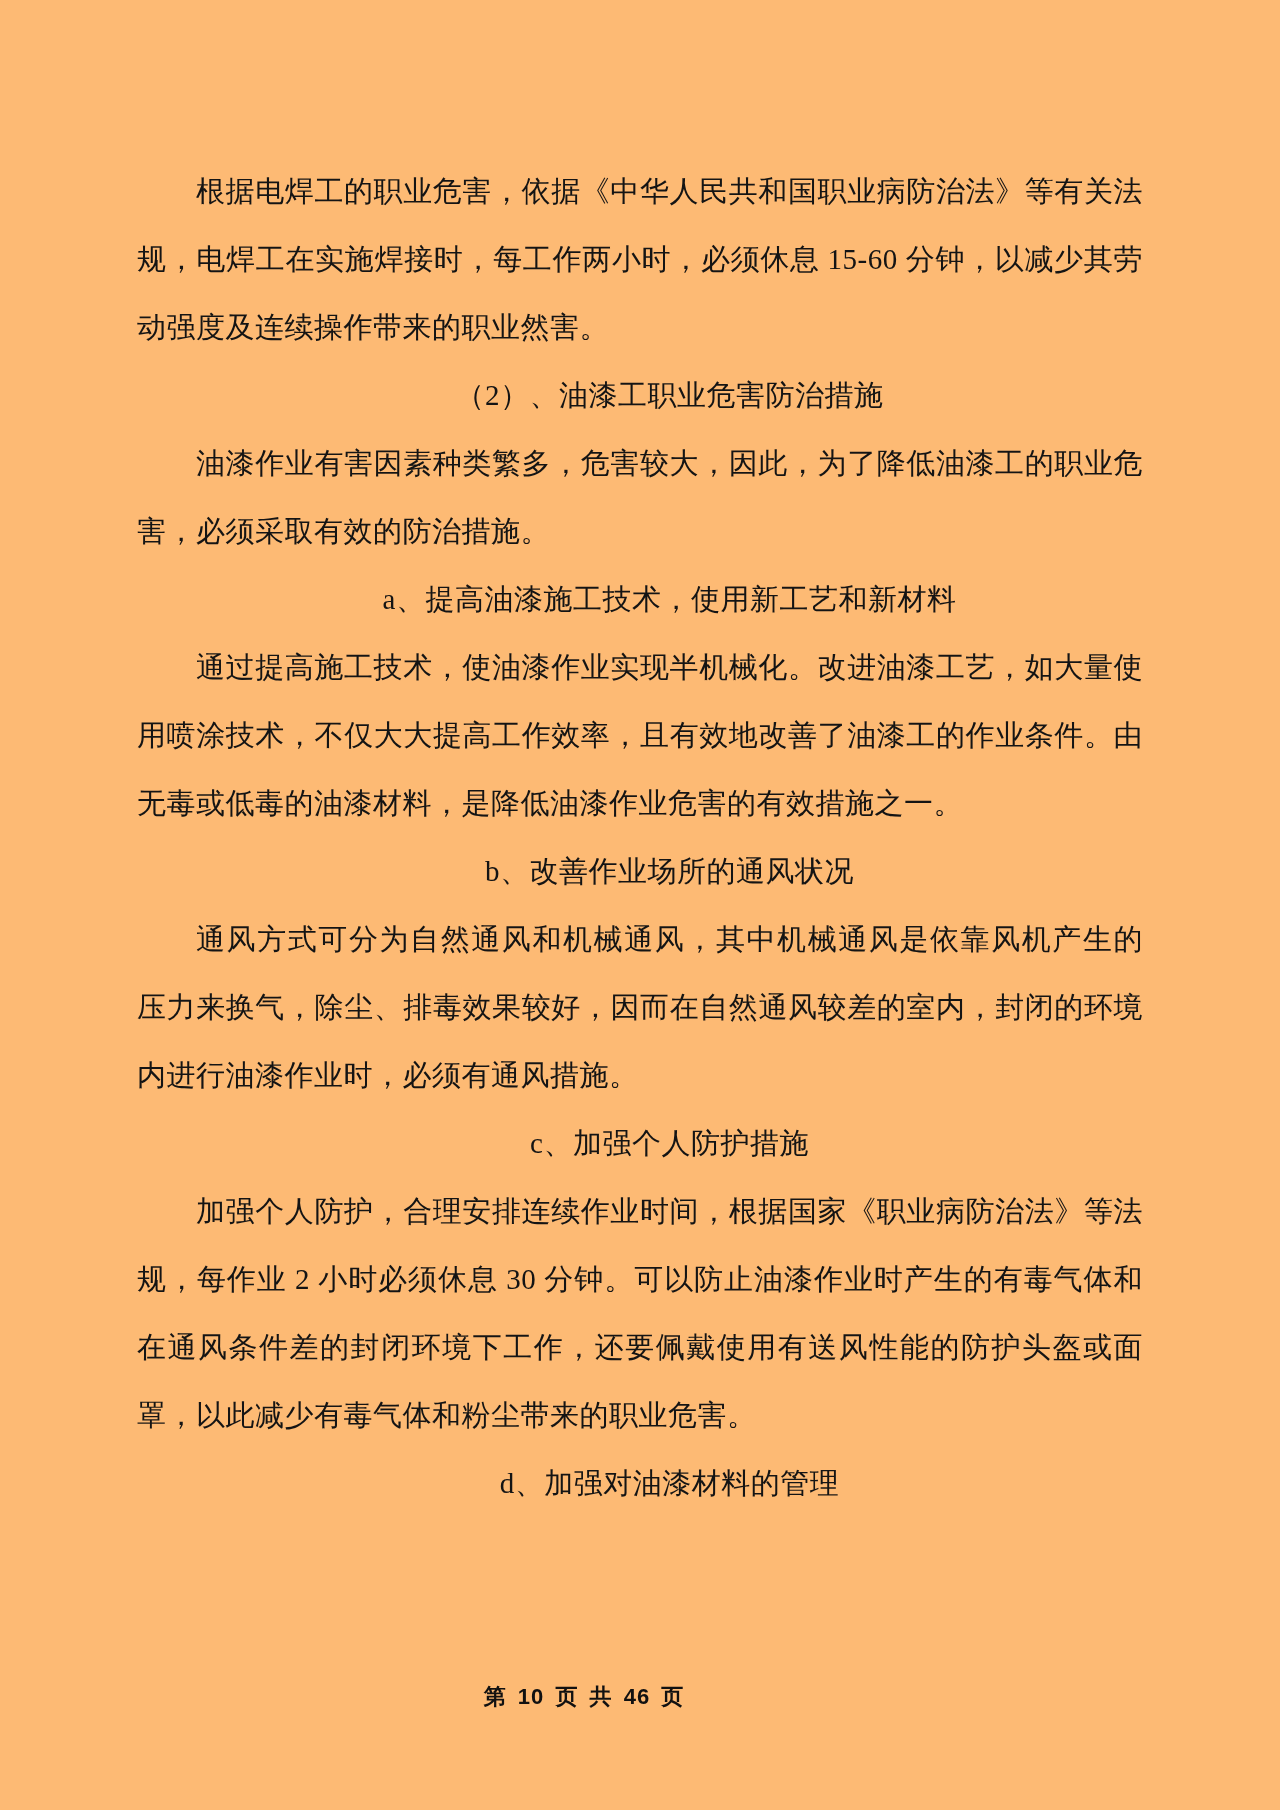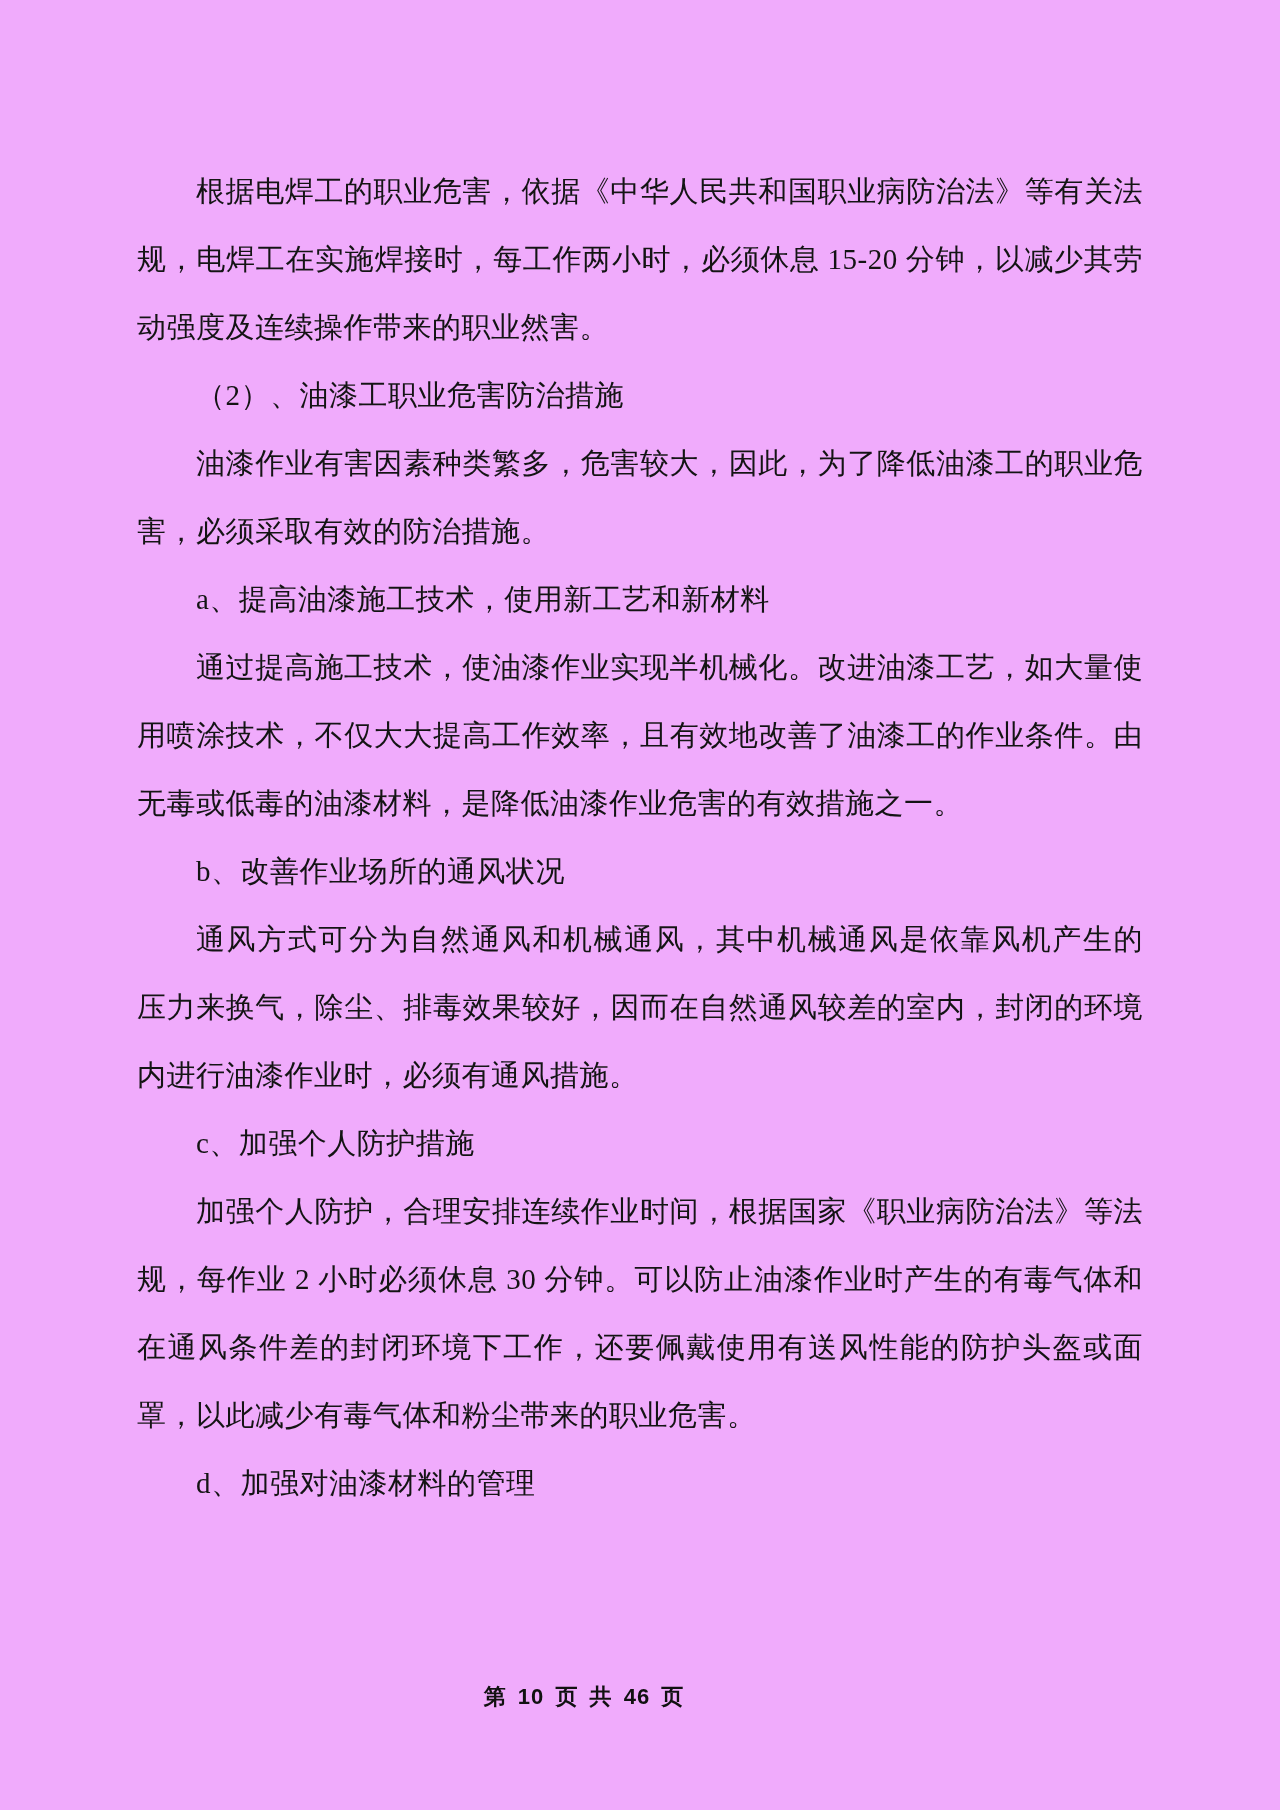--- a/index.html
+++ b/index.html
@@ -4,21 +4,21 @@
 <style>
   html, body {
     margin: 0;
     padding: 0;
     background: #ffffff;
   }
   .page {
     position: relative;
     width: 1280px;
     height: 1810px;
-    background: #f0abfc;
+    background: #fdba74;
     overflow: hidden;
     font-family: "Liberation Serif", "DejaVu Serif", serif;
     color: #141414;
   }
   .doc-body {
     position: absolute;
     left: 137px;
     top: 157px;
     width: 1006px;
   }
@@ -29,20 +29,21 @@
     text-align: left;
     overflow: hidden;
     letter-spacing: 0.5px;
   }
   .text-line.full {
     text-align: justify;
     text-align-last: justify;
   }
   .text-line.indent {
     text-indent: 59px;
+    text-align: center;
   }
   .page-footer {
     position: absolute;
     left: 0;
     top: 1682px;
     width: 100%;
     text-align: center;
     transform: translateX(-56px);
     font-family: "Liberation Sans", "DejaVu Sans", sans-serif;
     font-weight: 700;
@@ -52,21 +53,21 @@
     word-spacing: 4px;
     letter-spacing: 1px;
   }
 </style>
 </head>
 <body>
 
 <div class="page">
   <div class="doc-body">
       <div class="text-line indent full">根据电焊工的职业危害，依据《中华人民共和国职业病防治法》等有关法</div>
-      <div class="text-line full">规，电焊工在实施焊接时，每工作两小时，必须休息 15-20 分钟，以减少其劳</div>
+      <div class="text-line full">规，电焊工在实施焊接时，每工作两小时，必须休息 15-60 分钟，以减少其劳</div>
       <div class="text-line">动强度及连续操作带来的职业然害。</div>
       <div class="text-line indent">（2）、油漆工职业危害防治措施</div>
       <div class="text-line indent full">油漆作业有害因素种类繁多，危害较大，因此，为了降低油漆工的职业危</div>
       <div class="text-line">害，必须采取有效的防治措施。</div>
       <div class="text-line indent">a、提高油漆施工技术，使用新工艺和新材料</div>
       <div class="text-line indent full">通过提高施工技术，使油漆作业实现半机械化。改进油漆工艺，如大量使</div>
       <div class="text-line full">用喷涂技术，不仅大大提高工作效率，且有效地改善了油漆工的作业条件。由</div>
       <div class="text-line">无毒或低毒的油漆材料，是降低油漆作业危害的有效措施之一。</div>
       <div class="text-line indent">b、改善作业场所的通风状况</div>
       <div class="text-line indent full">通风方式可分为自然通风和机械通风，其中机械通风是依靠风机产生的</div>

